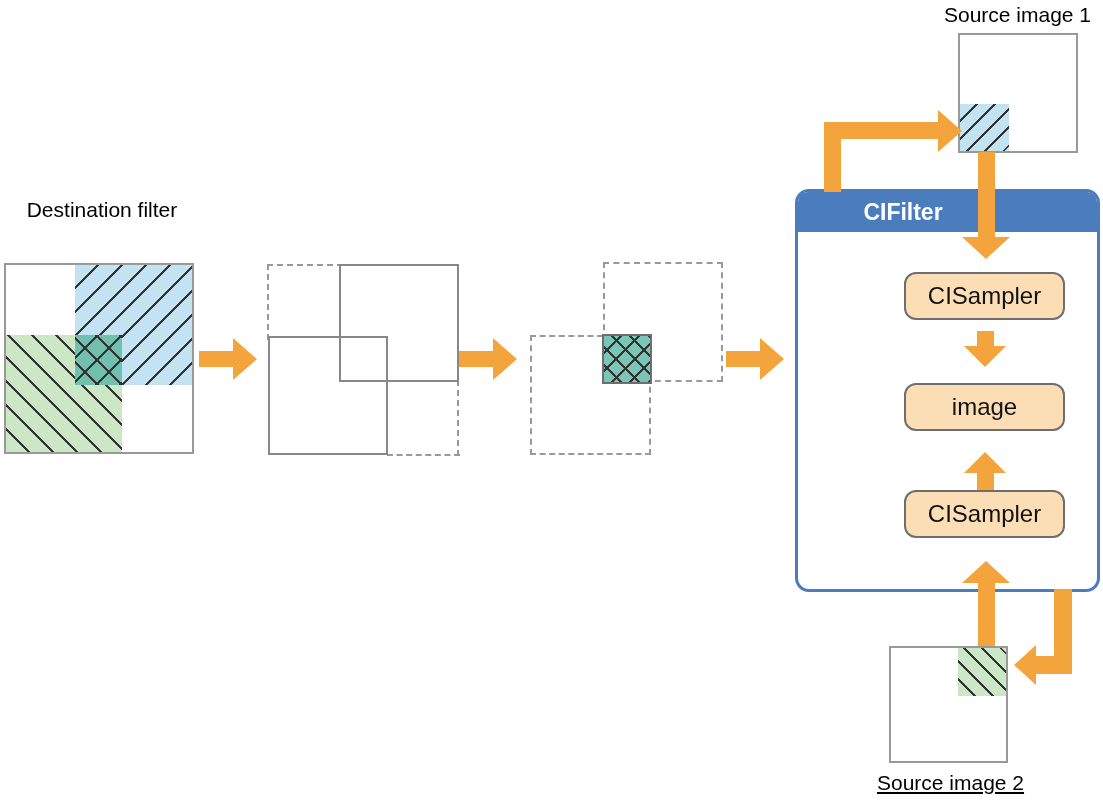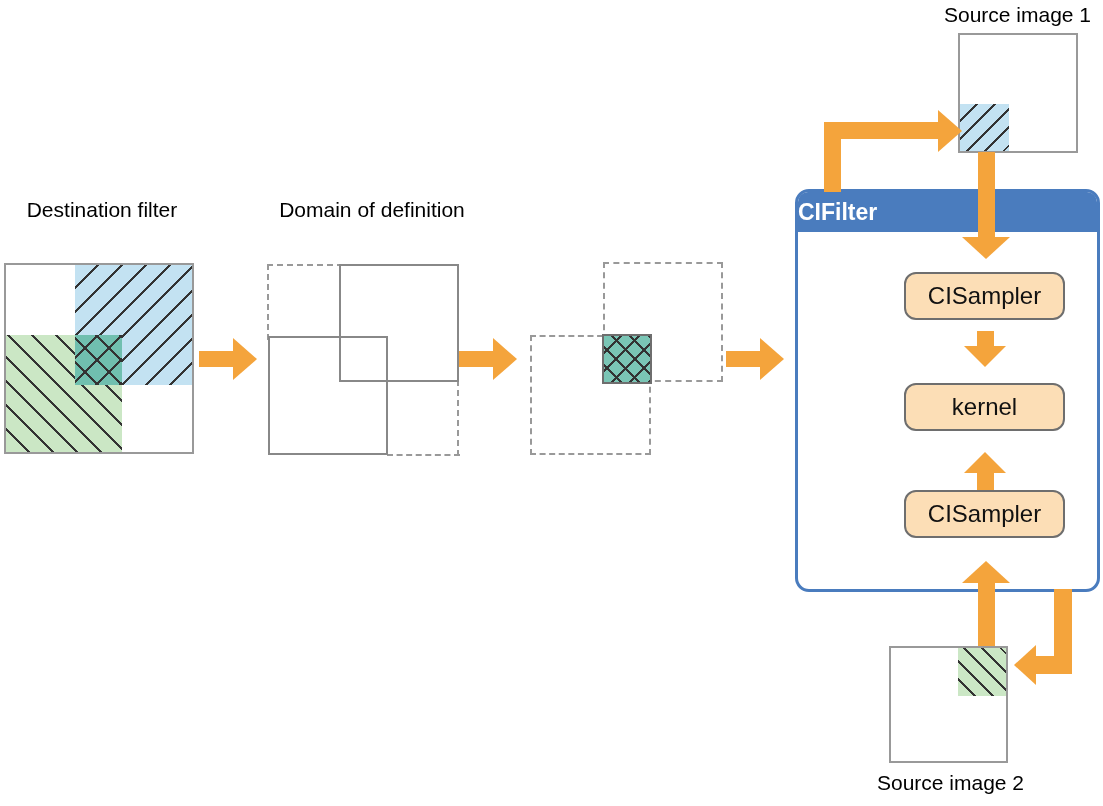--- a/index.html
+++ b/index.html
@@ -37,37 +37,36 @@
   .tri-left{border-top:20px solid transparent;border-bottom:20px solid transparent;border-right:22px solid var(--arrow-orange);}
   .tri-down{border-left:24px solid transparent;border-right:24px solid transparent;border-top:22px solid var(--arrow-orange);}
   .tri-down-sm{border-left:21px solid transparent;border-right:21px solid transparent;border-top:21px solid var(--arrow-orange);}
   .tri-up{border-left:24px solid transparent;border-right:24px solid transparent;border-bottom:22px solid var(--arrow-orange);}
   .tri-up-sm{border-left:21px solid transparent;border-right:21px solid transparent;border-bottom:21px solid var(--arrow-orange);}
   
   .cifilter{position:absolute;left:795px;top:189px;width:305px;height:403px;box-sizing:border-box;
     background:#fff;border:3px solid var(--filter-blue);border-radius:14px;z-index:1;}
   .cif-header{position:absolute;left:0;top:0;right:0;height:40px;background:var(--filter-blue);
     border-radius:10px 10px 0 0;}
-  .cif-title{position:absolute;left:0;top:0;width:210px;height:40px;line-height:40px;
+  .cif-title{position:absolute;left:0;top:0;width:210px;height:40px;line-height:40px;text-align:center;
     color:#fff;font-size:23px;font-weight:bold;}
   .node{position:absolute;left:106px;width:161px;height:48px;box-sizing:border-box;
     background:var(--node-fill);border:2px solid var(--node-border);border-radius:12px;
     display:flex;align-items:center;justify-content:center;font-size:24px;color:#111;}
 </style>
 </head>
 <body>
 
 <div class="canvas">
 
   <div class="lbl" style="left:0;top:197px;width:204px;">Destination filter</div>
   <div class="lbl" style="left:257px;top:197px;width:230px;">
-    <div>Domain of definition</div>
   </div>
   <div class="lbl" style="left:930px;top:2px;width:175px;">Source image 1</div>
-  <div class="lbl" style="left:858px;top:770px;width:185px;">Source image 2</div>
+  <div class="lbl" style="left:858px;top:770px;width:185px;text-decoration:underline;">Source image 2</div>
 
   <div class="gsq" style="left:4px;top:263px;width:190px;height:191px;">
     <div class="abs hatch-blue" style="left:37%;right:0;top:0;height:64%;"></div>
     <div class="abs hatch-green" style="left:0;top:37.4%;width:62.6%;bottom:0;"></div>
     <div class="abs hatch-cross" style="left:37%;top:37.4%;width:25.6%;height:26.6%;"></div>
   </div>
 
   <div>
     <div class="osh" style="left:199px;top:351px;width:34px;height:16px;"></div>
     <div class="tri tri-right" style="left:233px;top:338px;"></div>
@@ -96,21 +95,21 @@
   <div>
     <div class="osh" style="left:726px;top:351px;width:34px;height:16px;"></div>
     <div class="tri tri-right" style="left:760px;top:338px;"></div>
   </div>
 
   <div class="cifilter">
     <div class="cif-header">
       <div class="cif-title">CIFilter</div>
     </div>
     <div class="node" style="top:80px;">CISampler</div>
-    <div class="node" style="top:191px;">kernel</div>
+    <div class="node" style="top:191px;">image</div>
     <div class="node" style="top:298px;">CISampler</div>
   </div>
 
   <div class="gsq" style="left:958px;top:33px;width:120px;height:120px;">
     <div class="abs hatch-blue-sm" style="left:0;bottom:0;width:49px;height:47px;"></div>
   </div>
 
   <div class="gsq" style="left:889px;top:646px;width:119px;height:117px;">
     <div class="abs hatch-green-sm" style="right:0;top:0;width:48px;height:48px;"></div>
   </div>

